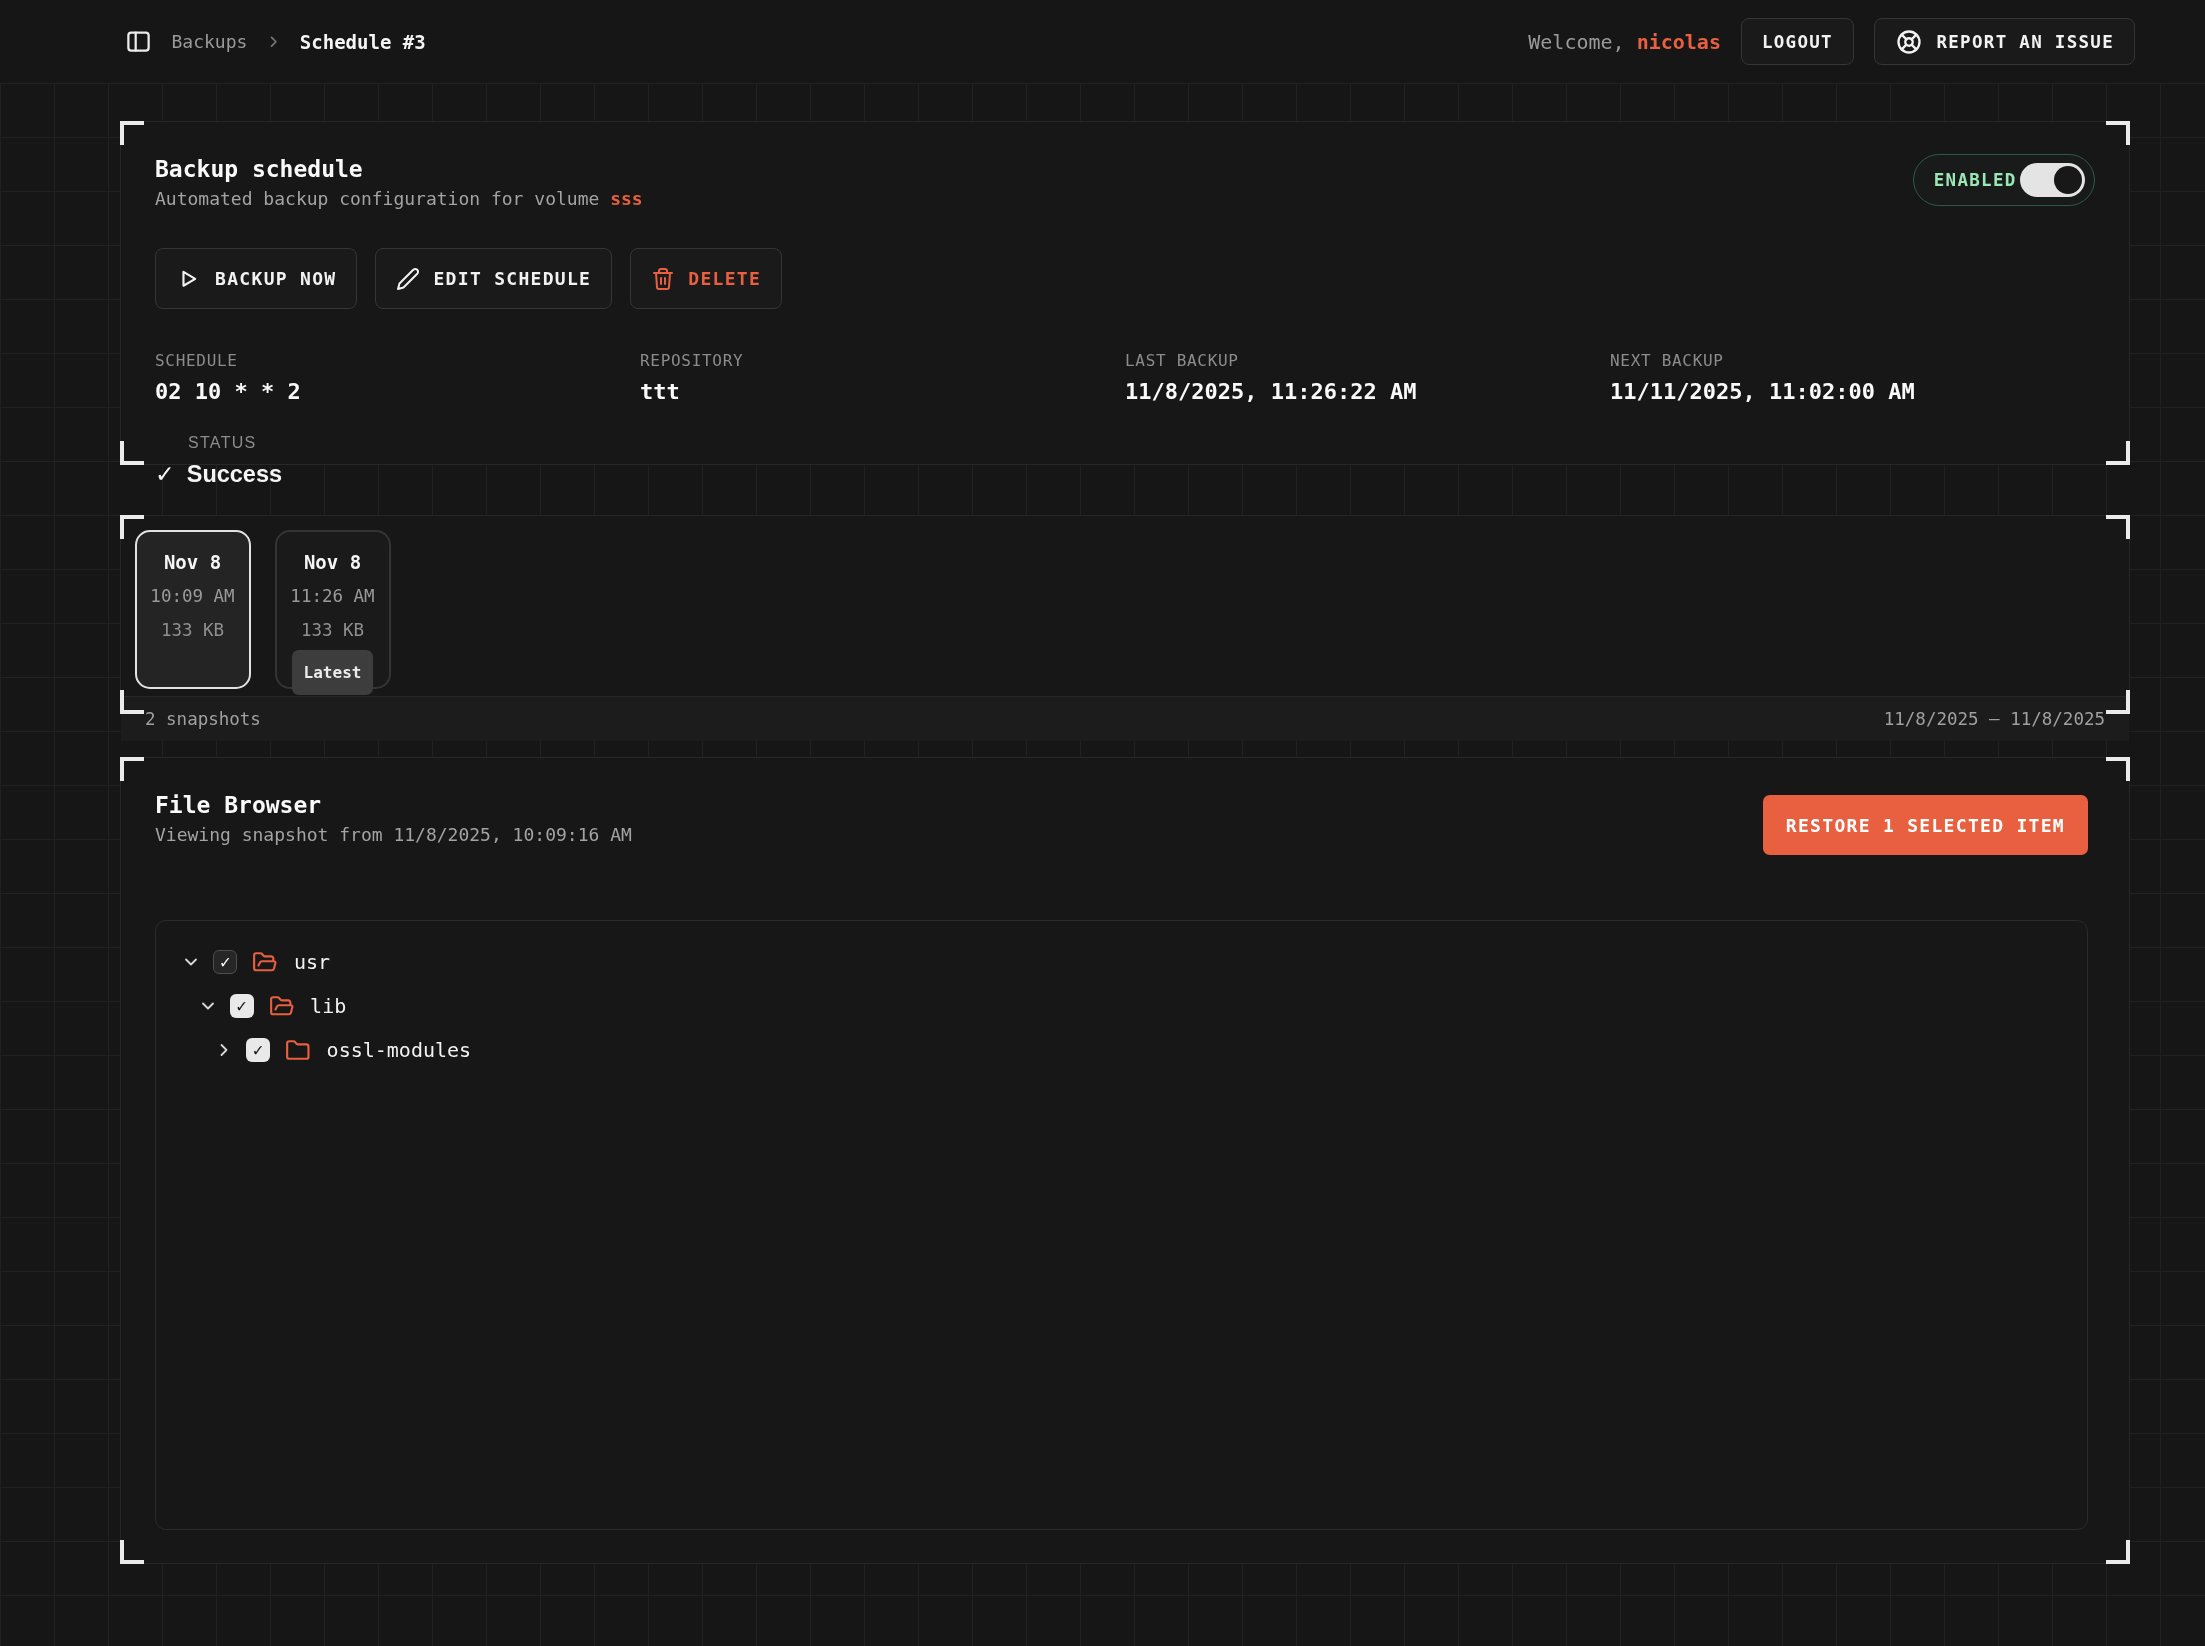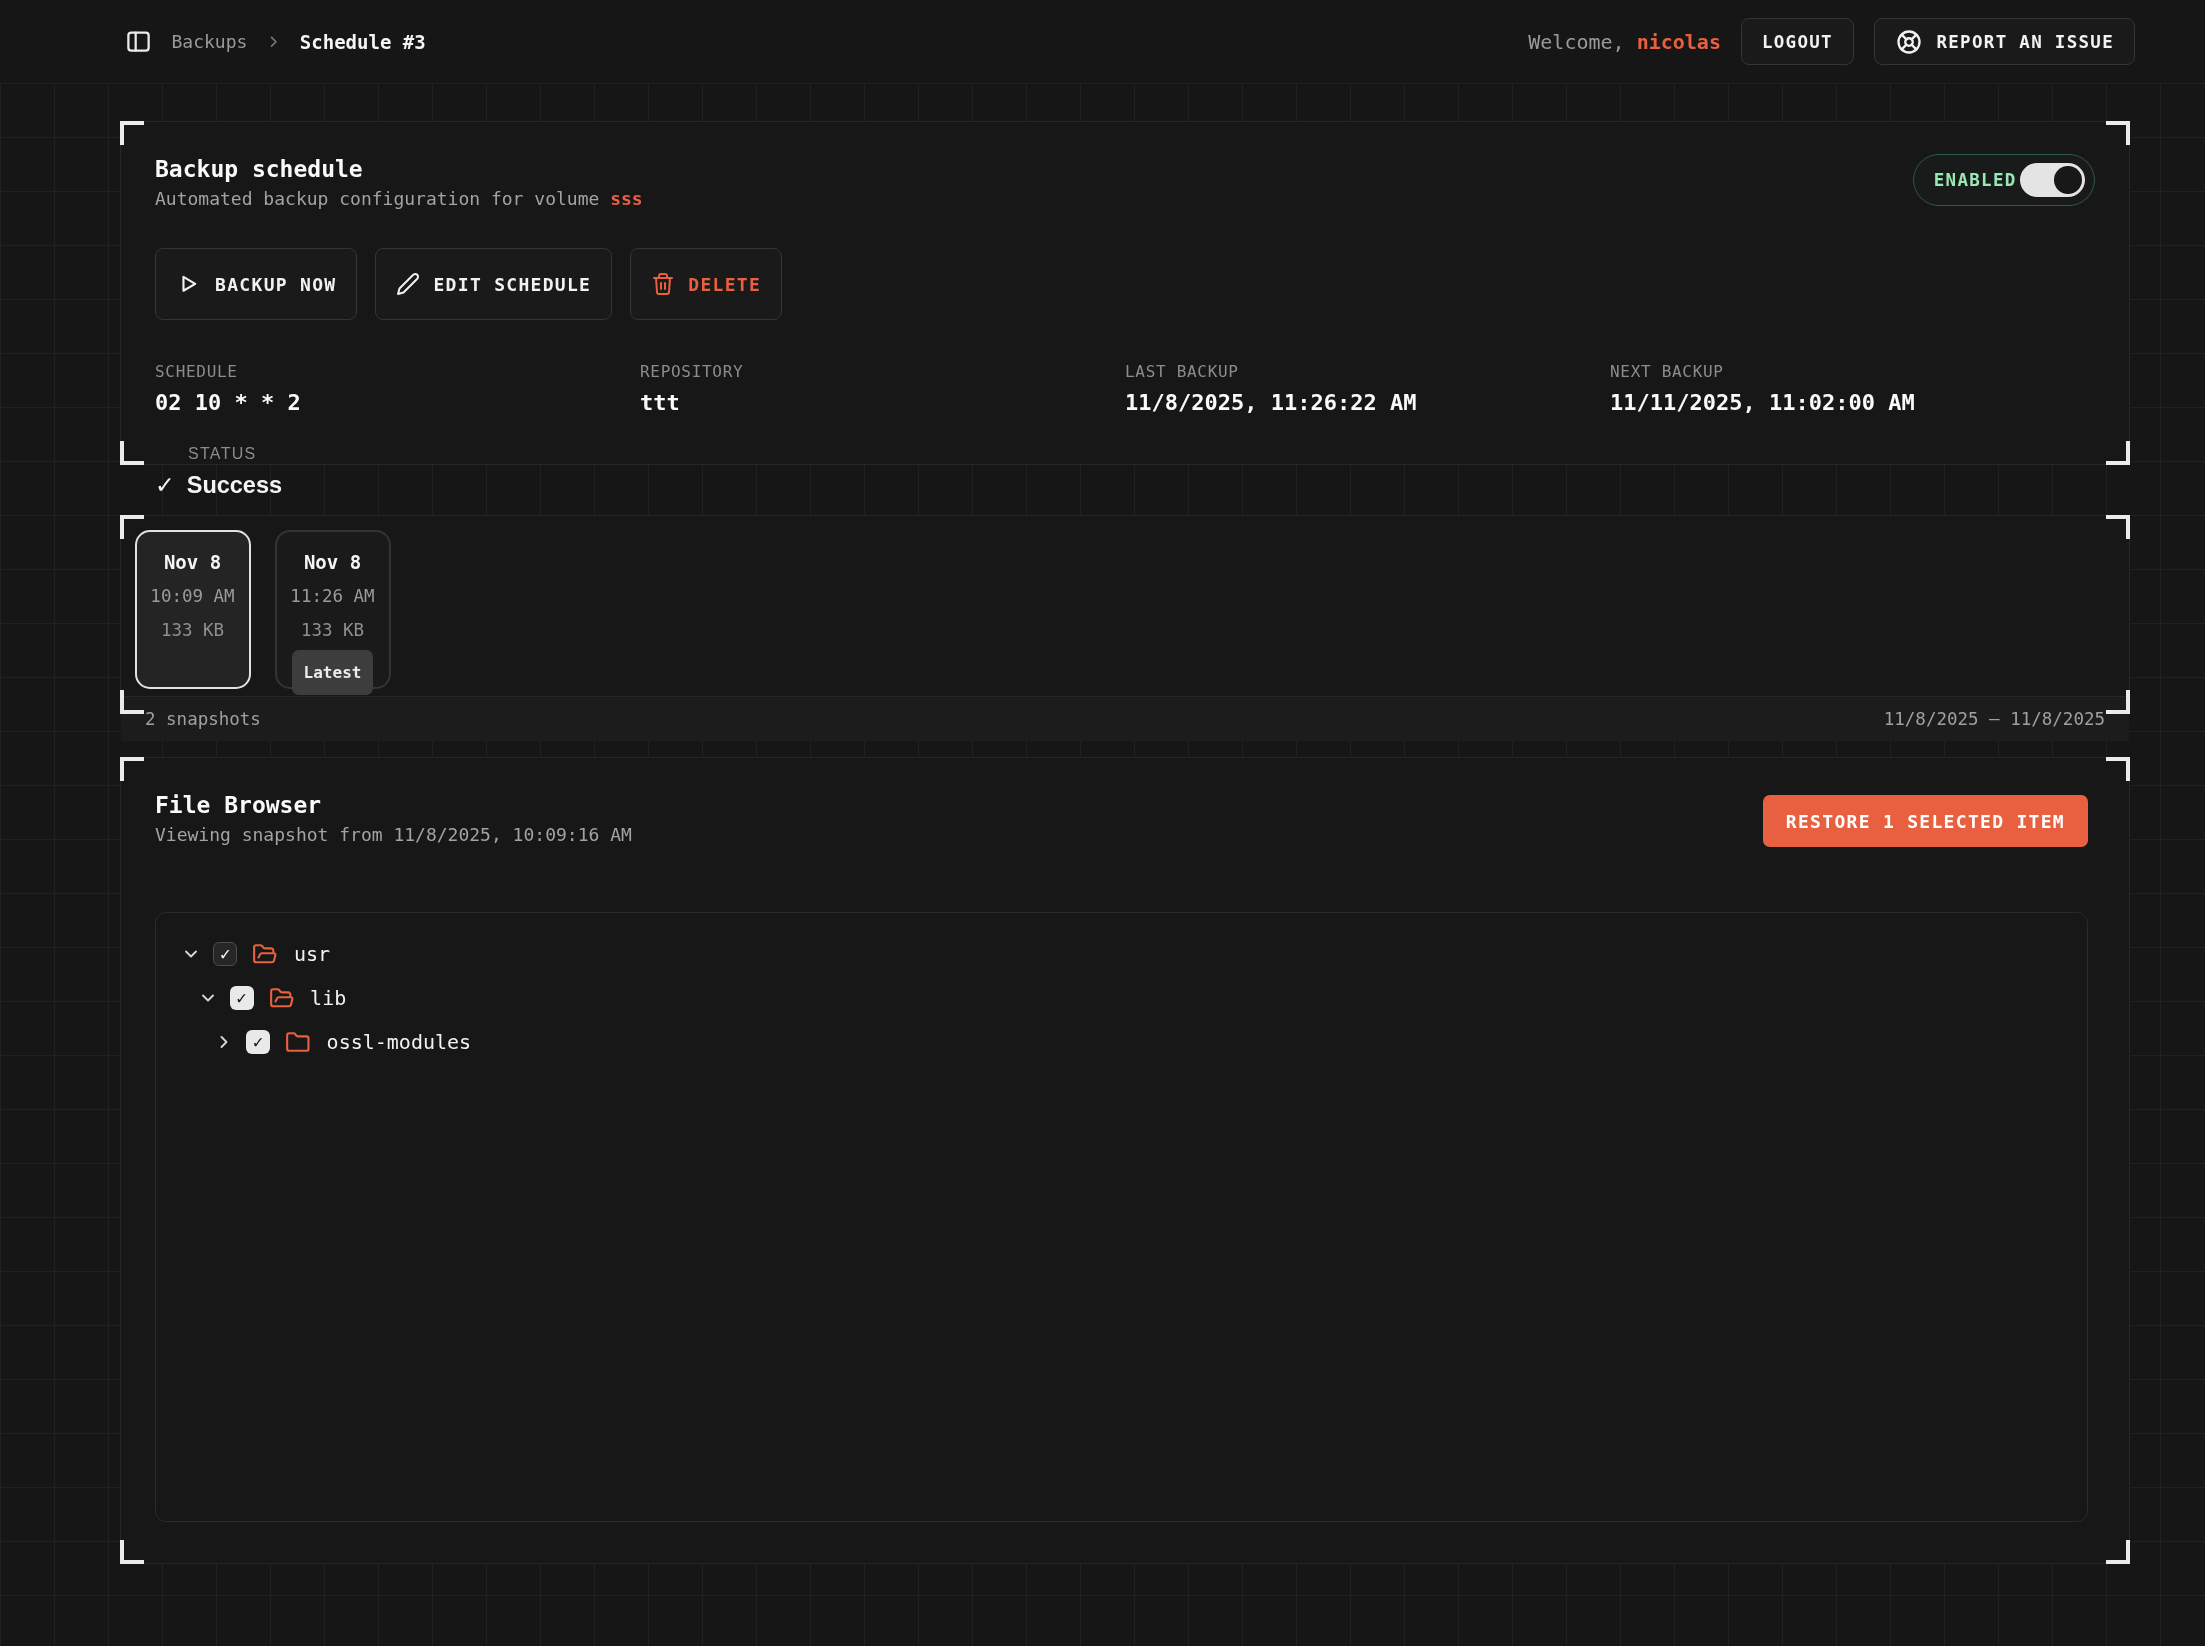--- a/index.html
+++ b/index.html
@@ -69,21 +69,21 @@
     position:absolute;top:32px;right:34px;
     display:flex;align-items:center;gap:3px;
     border:1.3px solid var(--green-border);border-radius:672px;
     background:rgba(40,80,60,0.08);
     padding:8px 9.4px 8px 20px;cursor:pointer;
   }
   .enabled-label{color:var(--green);font-size:17.5px;font-weight:bold;letter-spacing:1.3px;}
   .switch{width:65px;height:34px;background:#e4e4e4;border-radius:672px;position:relative;}
   .switch .knob{position:absolute;top:2.7px;right:2.7px;width:28px;height:28px;border-radius:50%;background:#181818;}
   .btn-row{display:flex;gap:17.5px;margin-top:39px;}
-  .action-btn{height:72px;border-radius:8px;font-size:18px;}
+  .action-btn{height:61px;border-radius:8px;font-size:18px;}
   .action-btn svg{flex:0 0 auto;}
   .danger{color:var(--accent);}
   .fields{display:grid;grid-template-columns:repeat(4,1fr);margin-top:42px;}
   .f-label{font-size:16px;color:#8c8c8c;letter-spacing:0.7px;}
   .f-value{font-size:22px;font-weight:bold;color:#fafafa;margin-top:9px;}
   .status-row{margin-top:30px;}
   .status-value{
     display:flex;align-items:center;gap:12px;margin-top:8px;
     font-family:"Liberation Sans","DejaVu Sans",sans-serif;
     font-size:23.5px;font-weight:bold;color:#f5f5f5;
@@ -111,21 +111,21 @@
   }
 
   
   .browser{margin-top:43px;height:807px;padding:32px 41px 31px 34px;}
   .browser-head{display:flex;align-items:flex-start;justify-content:space-between;}
   .fb-title{font-size:23px;font-weight:bold;color:#fafafa;line-height:30px;}
   .fb-sub{font-size:18px;color:#a3a3a3;margin-top:4px;}
   .restore-btn{
     background:var(--accent);border:none;border-radius:6.7px;color:#fff;
     font-family:inherit;font-size:18px;font-weight:bold;letter-spacing:1.3px;
-    height:52px;padding:0 23px;cursor:pointer;margin-top:5.4px;
+    height:60px;padding:0 23px;cursor:pointer;margin-top:5.4px;
   }
   .tree-panel{
     margin-top:65px;height:610px;
     border:1.3px solid #2b2b2b;border-radius:10.8px;
     padding:19px 24px;background:#171717;
   }
   .tree-row{display:flex;align-items:center;height:44px;cursor:pointer;}
   .tree-row .twisty{width:20px;height:20px;display:flex;align-items:center;justify-content:center;color:#d8d8d8;}
   .depth-0{padding-left:1.3px;}
   .depth-1{padding-left:17.5px;}

